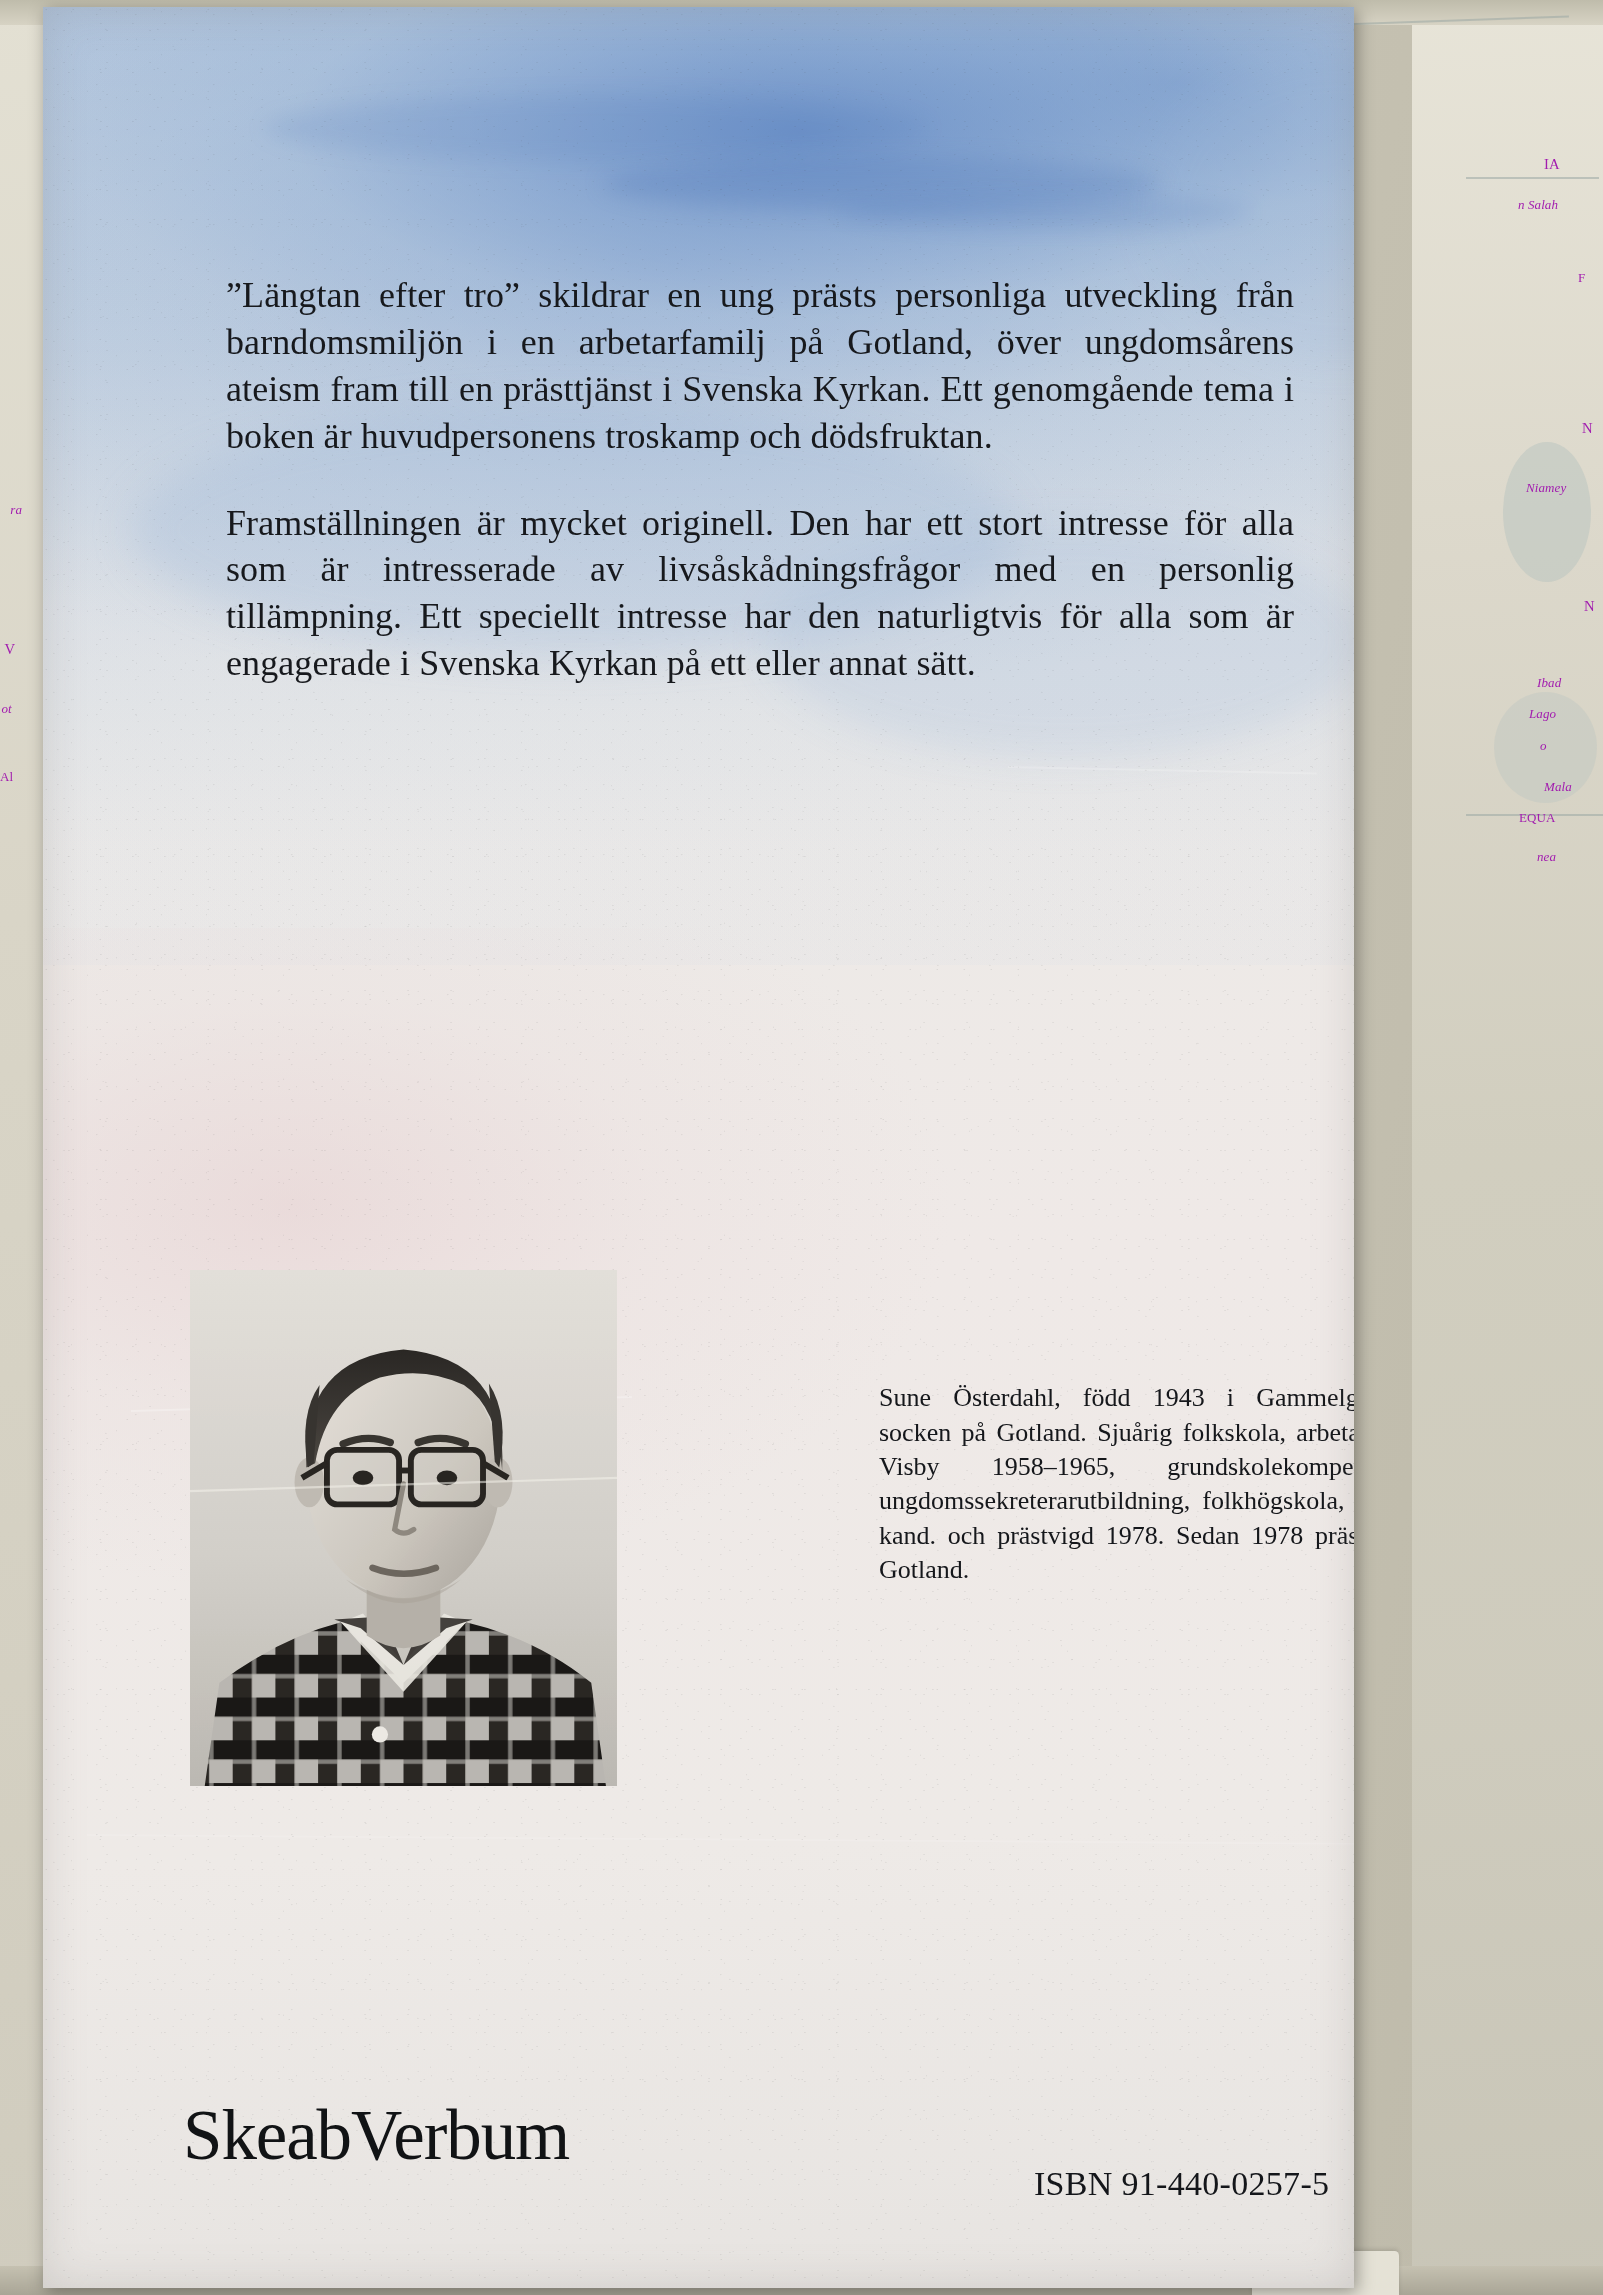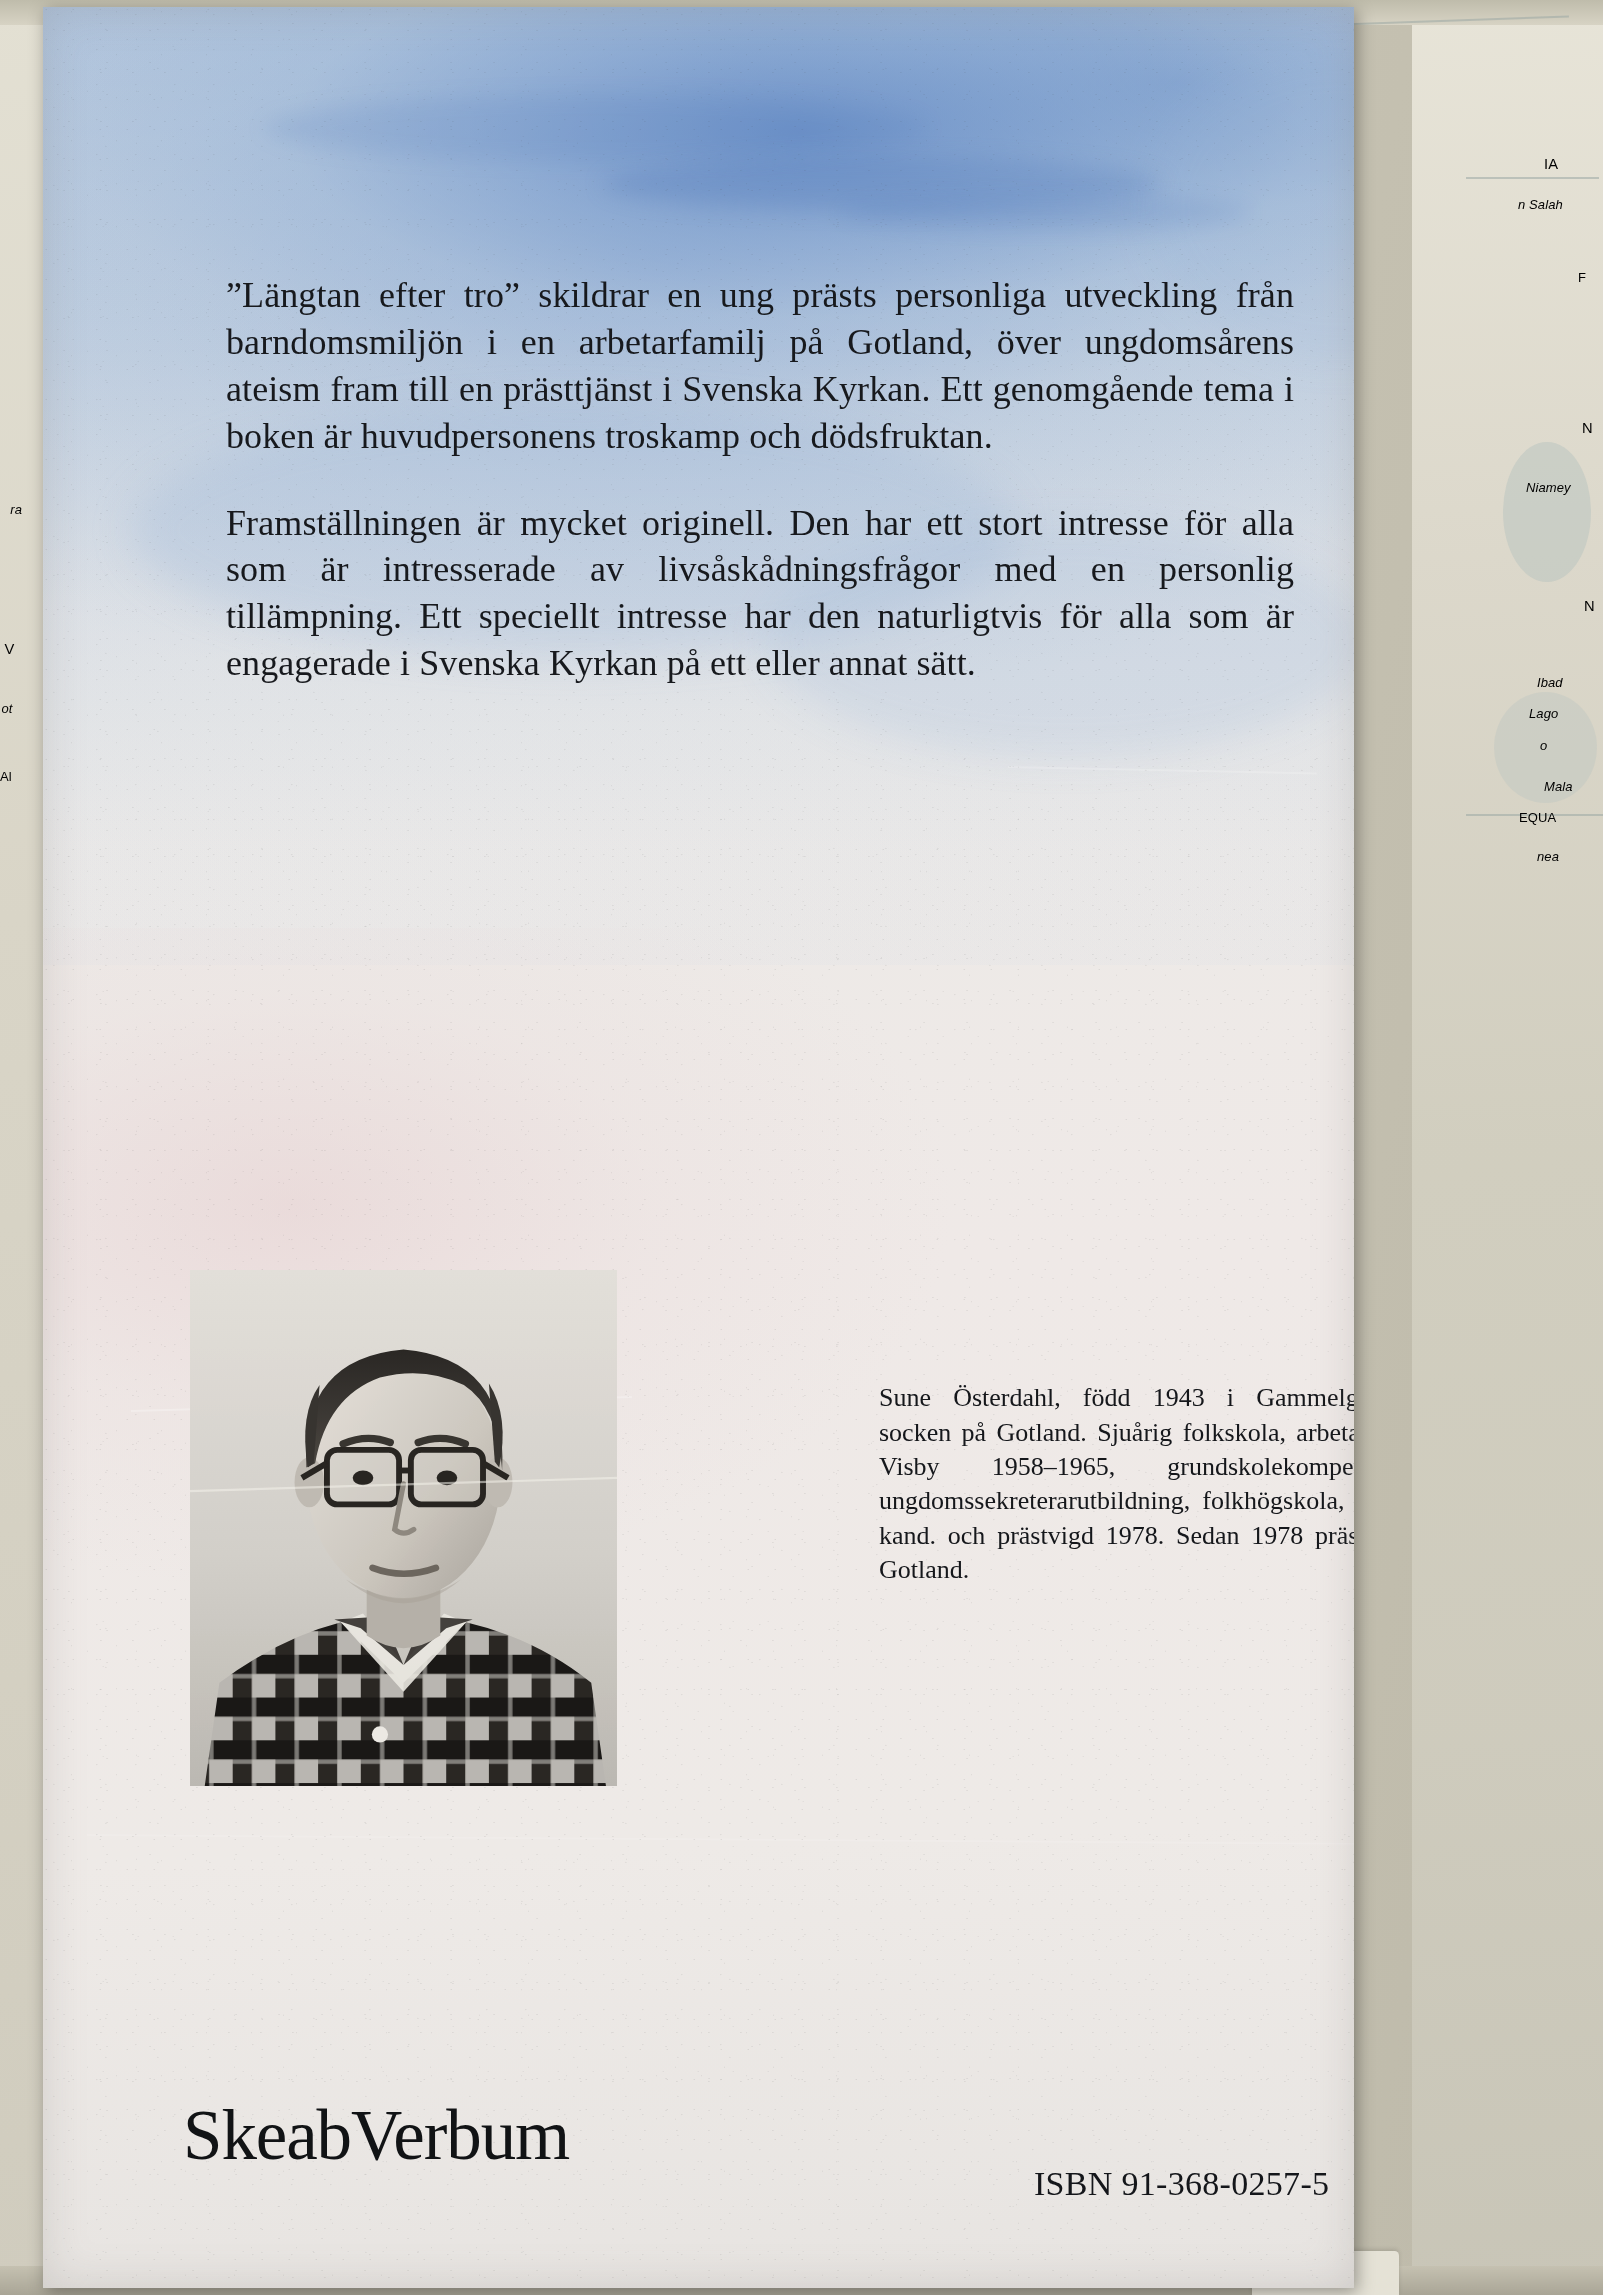--- a/index.html
+++ b/index.html
@@ -31,22 +31,22 @@
     opacity: 0.95;
   }
   .bg-map-left {
     position: absolute;
     top: 0; left: 0;
     width: 81px; height: 2295px;
     background: linear-gradient(180deg, #e3e0d3 0%, #d9d5c7 40%, #d0ccbe 100%);
   }
   .map-ink {
     position: absolute;
-    color: #000000;
-    font-family: Liberation Sans, sans-serif;
+    color: #a21caf;
+    font-family: Liberation Serif, serif;
     font-size: 14.7px;
     letter-spacing: 0.1px;
     white-space: nowrap;
   }
   .map-ink.small { font-size: 13px; }
   .map-ink.italic { font-style: italic; }
   .map-line {
     position: absolute;
     background: #9aa7a4;
     opacity: 0.55;
@@ -342,18 +342,18 @@
         <path d="M212 420 Q290 470 368 420 Q330 452 290 452 Q250 452 212 420 Z" fill="#a39e95" opacity="0.45"></path>
 
         <path d="M0 300 L580 282" stroke="#efece6" stroke-width="3" opacity="0.55" fill="none"></path>
       </svg>
     </div>
 
     <div class="author-bio">Sune Österdahl, född 1943 i Gammelgarns socken på Gotland. Sjuårig folkskola, arbetade i Visby 1958–1965, grundskolekompetens, ungdomssekreterarutbildning, folkhögskola, teol. kand. och prästvigd 1978. Sedan 1978 präst på Gotland.</div>
 
     <div class="publisher">SkeabVerbum</div>
 
-    <div class="isbn">ISBN 91-368-0257-5</div>
+    <div class="isbn">ISBN 91-440-0257-5</div>
 
     <div class="edge-shadow"></div>
   </div>
 </div>
 
 
 </body></html>

